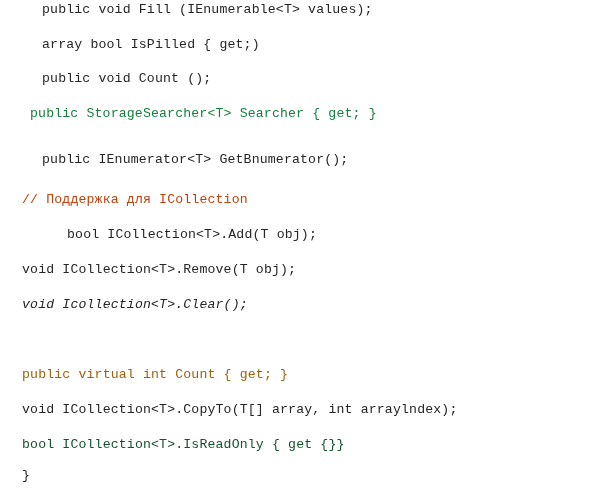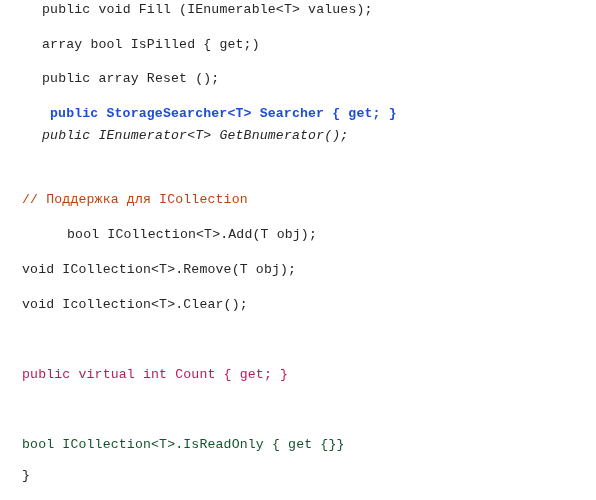--- a/index.html
+++ b/index.html
@@ -29,23 +29,24 @@
     letter-spacing: 0.15px;
     -webkit-font-smoothing: antialiased;
   }
 </style>
 </head>
 <body>
 
 <div id="page" style="background: rgb(255, 255, 255);">
     <div class="code-line" style="left: 42px; top: 2px; color: rgb(38, 38, 38);">public void Fill (IEnumerable&lt;T&gt; values);</div>
     <div class="code-line" style="left: 42px; top: 37px; color: rgb(38, 38, 38);">array bool IsPilled { get;)</div>
-    <div class="code-line" style="left: 42px; top: 71px; color: rgb(38, 38, 38);">public array Reset ();</div>
-    <div class="code-line" style="left: 50px; top: 106px; color: #1d4ed8; font-weight: bold;">public StorageSearcher&lt;T&gt; Searcher { get; }</div>
-    <div class="code-line" style="left: 42px; top: 128px; color: rgb(38, 38, 38); font-style: italic;">public IEnumerator&lt;T&gt; GetBnumerator();</div>
+    <div class="code-line" style="left: 42px; top: 71px; color: rgb(38, 38, 38);">public void Count ();</div>
+    <div class="code-line" style="left: 30px; top: 106px; color: #15803d;">public StorageSearcher&lt;T&gt; Searcher { get; }</div>
+    <div class="code-line" style="left: 42px; top: 152px; color: rgb(38, 38, 38);">public IEnumerator&lt;T&gt; GetBnumerator();</div>
     <div class="code-line" style="left: 22px; top: 192px; color: #c2410c;">// Поддержка для ICollection</div>
     <div class="code-line" style="left: 22px; top: 227px; color: rgb(38, 38, 38); margin-left: 45px;">bool ICollection&lt;T&gt;.Add(T obj);</div>
     <div class="code-line" style="left: 22px; top: 262px; color: rgb(38, 38, 38); text-align: center;">void ICollection&lt;T&gt;.Remove(T obj);</div>
-    <div class="code-line" style="left: 22px; top: 297px; color: rgb(38, 38, 38);">void Icollection&lt;T&gt;.Clear();</div>
-    <div class="code-line" style="left: 22px; top: 367px; color: #be185d;">public virtual int Count { get; }</div>
+    <div class="code-line" style="left: 22px; top: 297px; color: rgb(38, 38, 38); font-style: italic;">void Icollection&lt;T&gt;.Clear();</div>
+    <div class="code-line" style="left: 22px; top: 367px; color: #a16207;">public virtual int Count { get; }</div>
+    <div class="code-line" style="left: 22px; top: 402px; color: rgb(38, 38, 38);">void ICollection&lt;T&gt;.CopyTo(T[] array, int arraylndex);</div>
     <div class="code-line" style="left: 22px; top: 437px; color: #14532d;">bool ICollection&lt;T&gt;.IsReadOnly { get {}}</div>
     <div class="code-line" style="left: 22px; top: 468px; color: rgb(38, 38, 38);">}</div>
   </div>
 
 </body></html>

